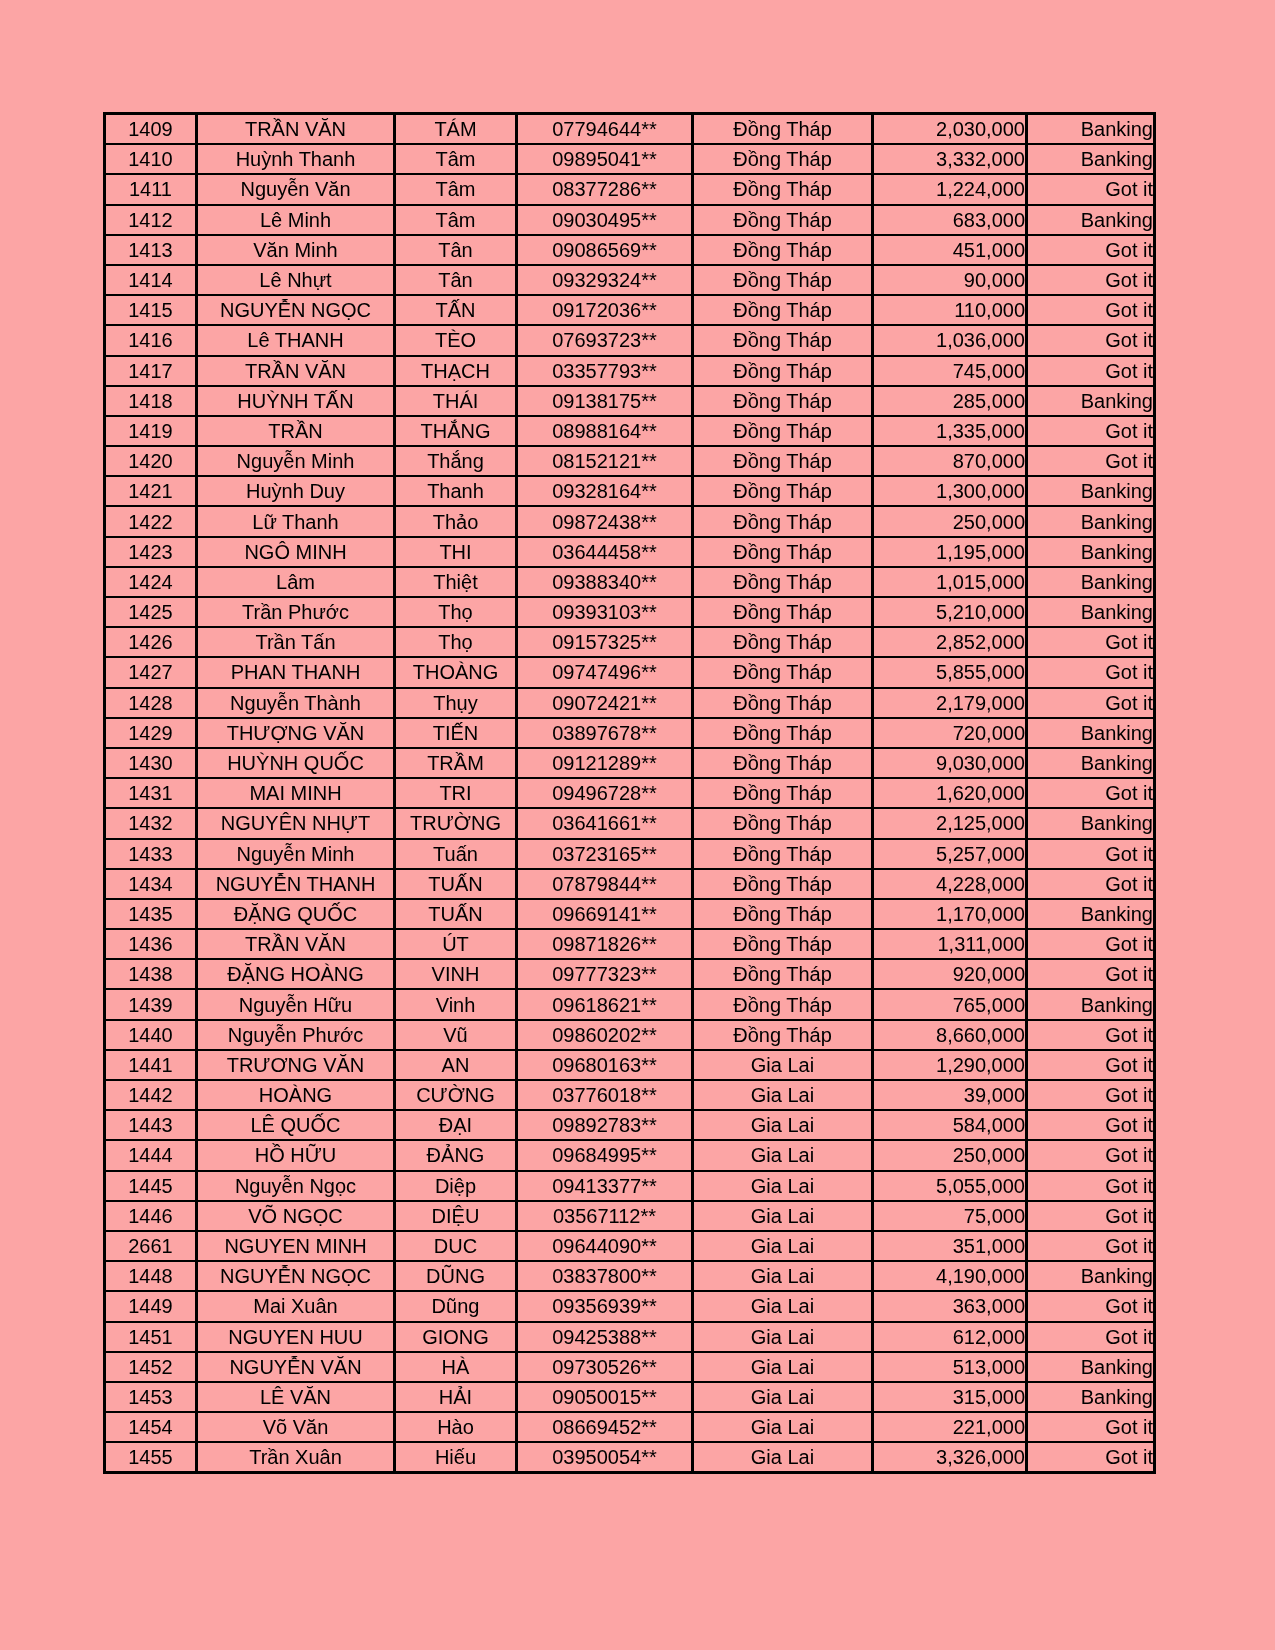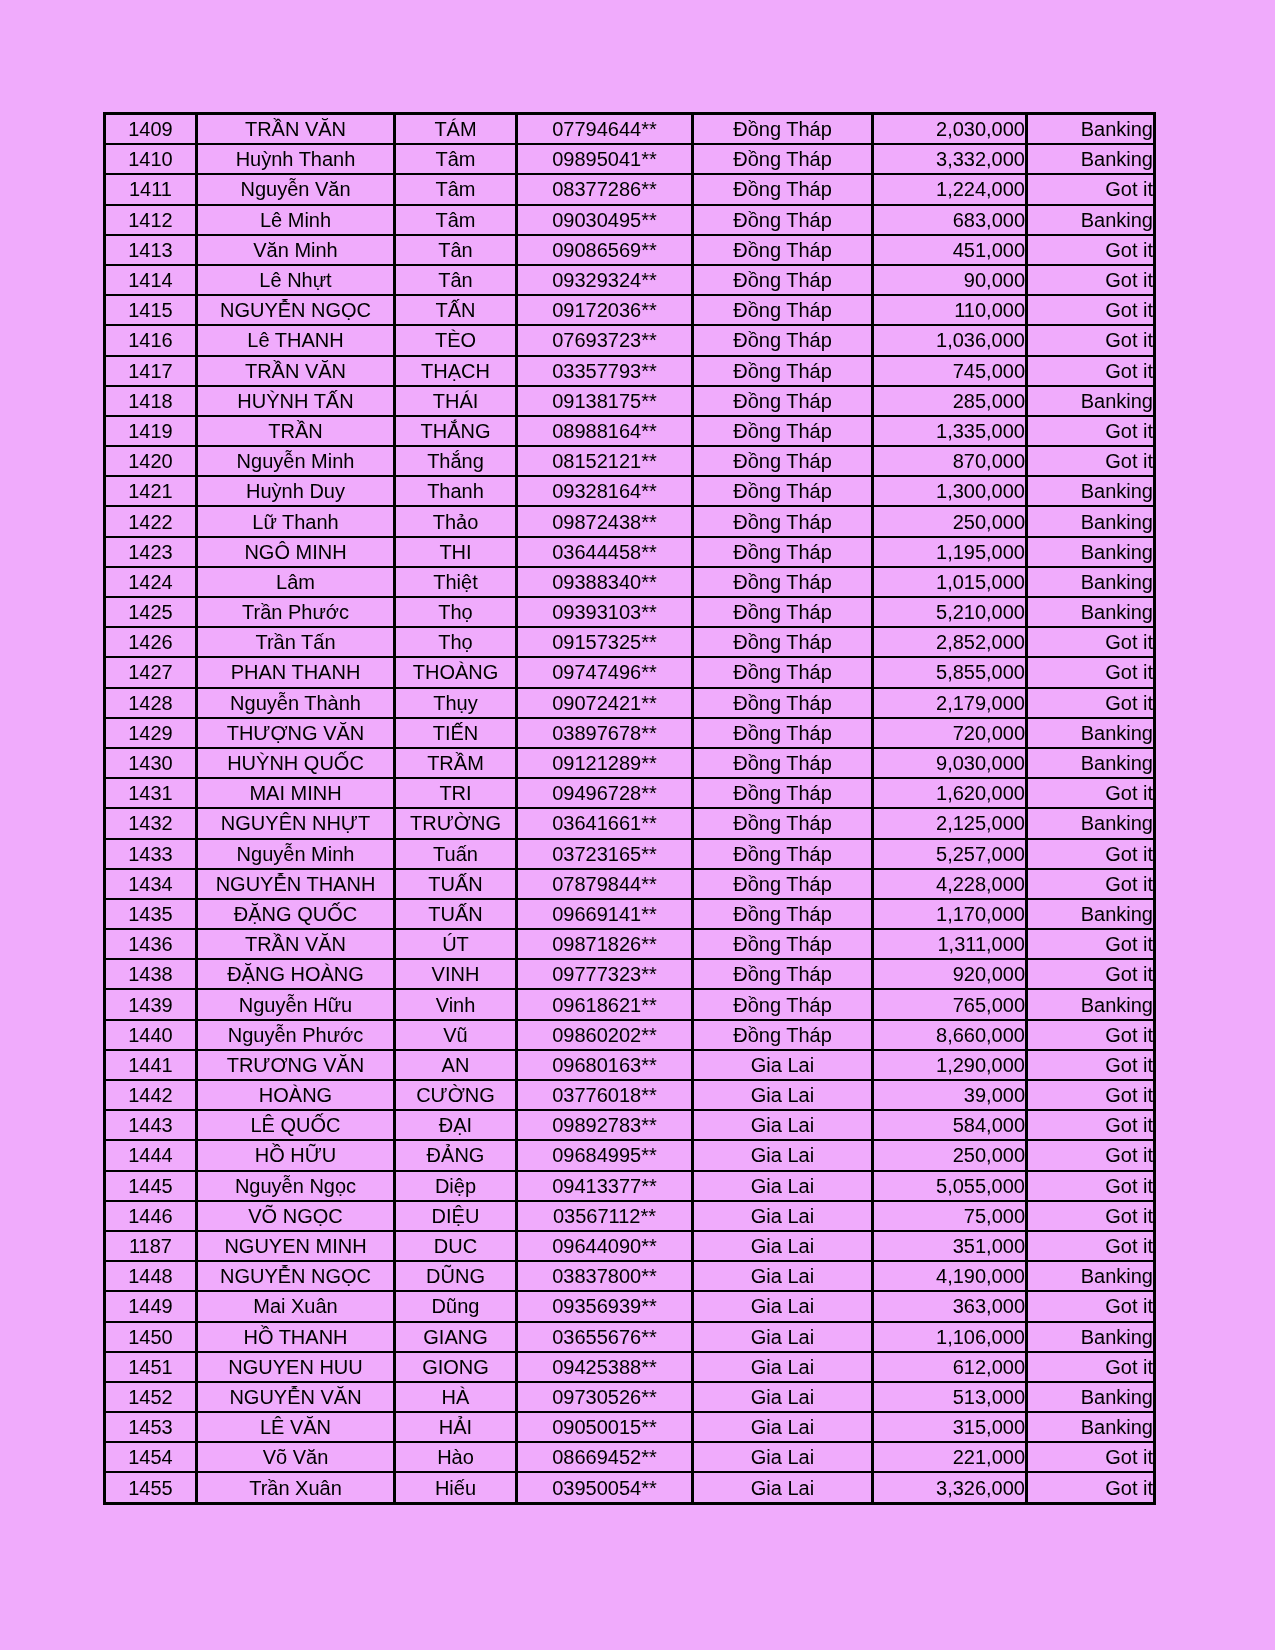--- a/index.html
+++ b/index.html
@@ -12,21 +12,21 @@
     height: 1650px;
     position: relative;
     font-family: "Liberation Sans", "DejaVu Sans", sans-serif;
     color: #000000;
   }
   .page {
     position: absolute;
     left: 0; top: 0;
     width: 1275px;
     height: 1650px;
-    background: #f0abfc;
+    background: #fca5a5;
   }
   table.data-table {
     position: absolute;
     left: 103px;
     top: 112px;
     width: 1050px;
     border-collapse: collapse;
     table-layout: fixed;
     border: 3px solid #000000;
   }
@@ -395,21 +395,21 @@
         <tr>
           <td class="al-c">1446</td>
           <td class="al-c">VÕ NGỌC</td>
           <td class="al-c">DIỆU</td>
           <td class="al-c">03567112**</td>
           <td class="al-c">Gia Lai</td>
           <td class="al-r">75,000</td>
           <td class="al-l">Got it</td>
         </tr>
         <tr>
-          <td class="al-c">1187</td>
+          <td class="al-c">2661</td>
           <td class="al-c">NGUYEN MINH</td>
           <td class="al-c">DUC</td>
           <td class="al-c">09644090**</td>
           <td class="al-c">Gia Lai</td>
           <td class="al-r">351,000</td>
           <td class="al-l">Got it</td>
         </tr>
         <tr>
           <td class="al-c">1448</td>
           <td class="al-c">NGUYỄN NGỌC</td>
@@ -420,29 +420,20 @@
           <td class="al-l">Banking</td>
         </tr>
         <tr>
           <td class="al-c">1449</td>
           <td class="al-c">Mai Xuân</td>
           <td class="al-c">Dũng</td>
           <td class="al-c">09356939**</td>
           <td class="al-c">Gia Lai</td>
           <td class="al-r">363,000</td>
           <td class="al-l">Got it</td>
-        </tr>
-        <tr>
-          <td class="al-c">1450</td>
-          <td class="al-c">HỒ THANH</td>
-          <td class="al-c">GIANG</td>
-          <td class="al-c">03655676**</td>
-          <td class="al-c">Gia Lai</td>
-          <td class="al-r">1,106,000</td>
-          <td class="al-l">Banking</td>
         </tr>
         <tr>
           <td class="al-c">1451</td>
           <td class="al-c">NGUYEN HUU</td>
           <td class="al-c">GIONG</td>
           <td class="al-c">09425388**</td>
           <td class="al-c">Gia Lai</td>
           <td class="al-r">612,000</td>
           <td class="al-l">Got it</td>
         </tr>

